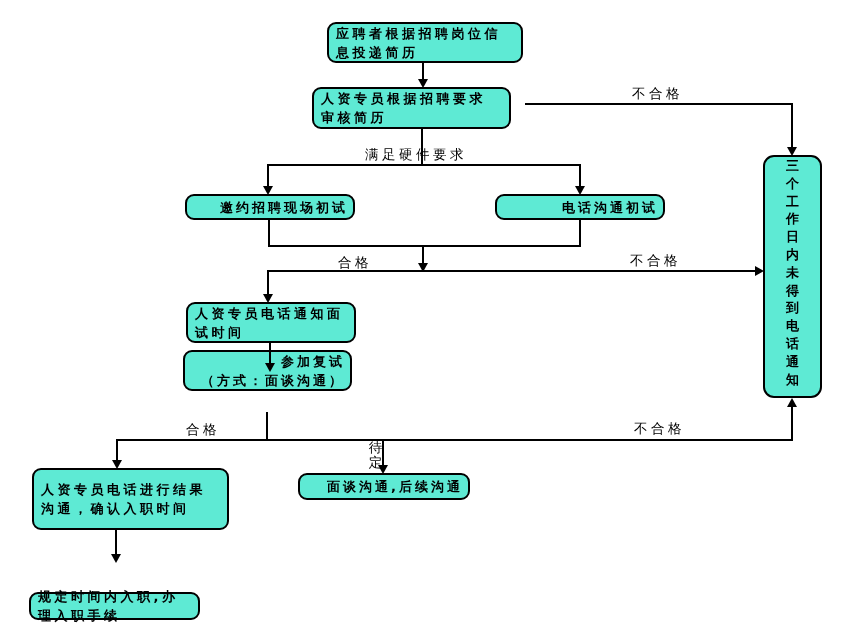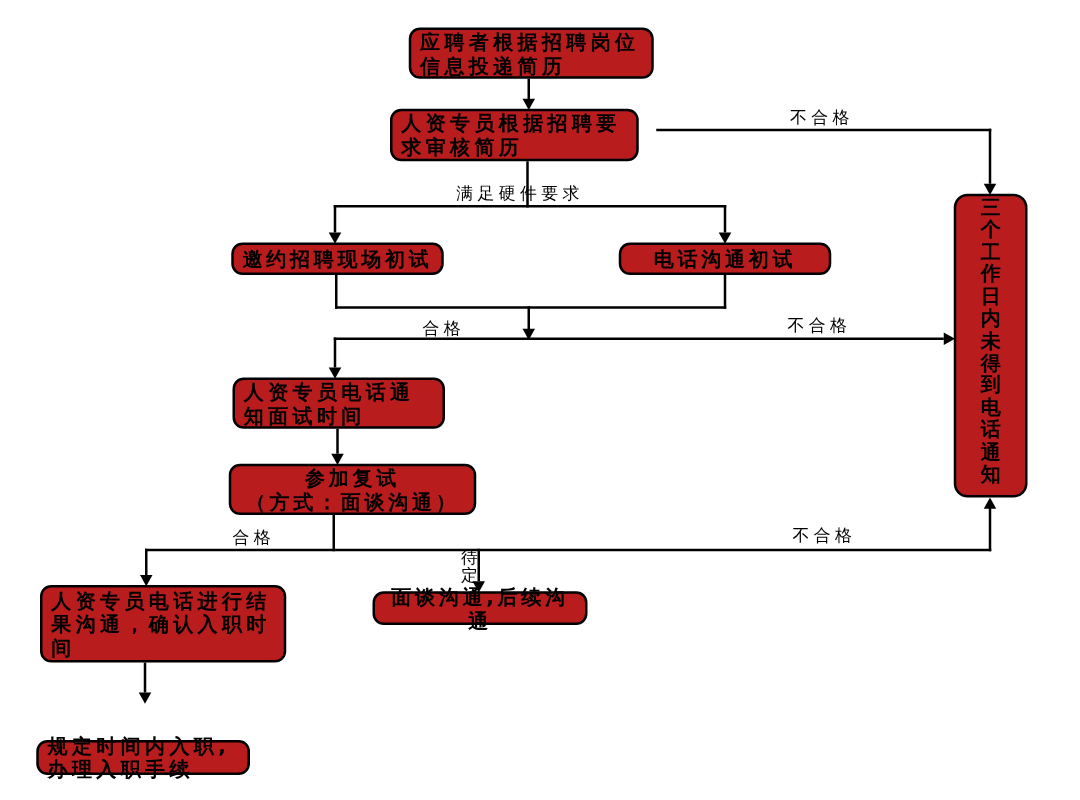--- a/index.html
+++ b/index.html
@@ -1,34 +1,34 @@
 <!DOCTYPE html>
 <html><head>
 <meta charset="utf-8">
 <style>
   html,body{margin:0;padding:0;background:#e8e8e8;}
   #canvas{
     position:relative;width:864px;height:640px;background:#ffffff;
     font-family:"DejaVu Sans","Liberation Sans",sans-serif;overflow:hidden;
   }
   .node{
-    position:absolute;background:#b91c1c;border:2px solid #000;border-radius:9px;
-    box-sizing:border-box;color:#000;font-weight:bold;font-size:16px;line-height:19px;
+    position:absolute;background:#5eead4;border:2px solid #000;border-radius:9px;
+    box-sizing:border-box;color:#000;font-weight:bold;font-size:13px;line-height:19px;
     letter-spacing:3.5px;display:flex;align-items:center;
   }
   .node span{display:block;width:100%;white-space:pre-line;}
   .ta-l{padding:4px 7px;}
   .ta-l span{text-align:left;}
   .ta-c{padding:2px 5px;justify-content:center;}
-  .ta-c span{text-align:center;letter-spacing:3px;}
+  .ta-c span{text-align:right;letter-spacing:3px;}
   .node.vert{justify-content:center;align-items:flex-start;padding-top:0;border-radius:11px;}
   .node.vert span{width:18px;word-break:break-all;text-align:center;line-height:17.8px;letter-spacing:0;}
   .elabel{
     position:absolute;color:#000;font-size:13.5px;letter-spacing:3.5px;white-space:nowrap;
-    font-family:Liberation Mono, monospace;
+    font-family:Liberation Serif, serif;
   }
   .elabel.vert2{width:15px;word-break:break-all;white-space:normal;line-height:14.5px;letter-spacing:0;text-align:center;}
   .hl{position:absolute;height:2px;background:#000;}
   .vl{position:absolute;width:2px;background:#000;}
   .ad{position:absolute;width:0;height:0;border-left:5px solid transparent;border-right:5px solid transparent;border-top:9px solid #000;}
   .ar{position:absolute;width:0;height:0;border-top:5px solid transparent;border-bottom:5px solid transparent;border-left:9px solid #000;}
   .au{position:absolute;width:0;height:0;border-left:5px solid transparent;border-right:5px solid transparent;border-bottom:9px solid #000;}
 </style>
 </head>
 <body>
@@ -43,21 +43,21 @@
   </div>
   <div class="node ta-c" style="left:185px;top:194px;width:170px;height:26px">
     <span>邀约招聘现场初试</span>
   </div>
   <div class="node ta-c" style="left:495px;top:194px;width:170px;height:26px">
     <span>电话沟通初试</span>
   </div>
   <div class="node ta-l" style="left:186px;top:302px;width:170px;height:41px">
     <span>人资专员电话通知面试时间</span>
   </div>
-  <div class="node ta-c" style="left:183px;top:371px;width:198px;height:41px">
+  <div class="node ta-c" style="left:183px;top:350px;width:169px;height:41px">
     <span>参加复试
 （方式：面谈沟通）</span>
   </div>
   <div class="node ta-l" style="left:32px;top:468px;width:197px;height:62px">
     <span>人资专员电话进行结果沟通，确认入职时间</span>
   </div>
   <div class="node ta-c" style="left:298px;top:473px;width:172px;height:27px">
     <span>面谈沟通,后续沟通</span>
   </div>
   <div class="node ta-l" style="left:29px;top:592px;width:171px;height:28px">

